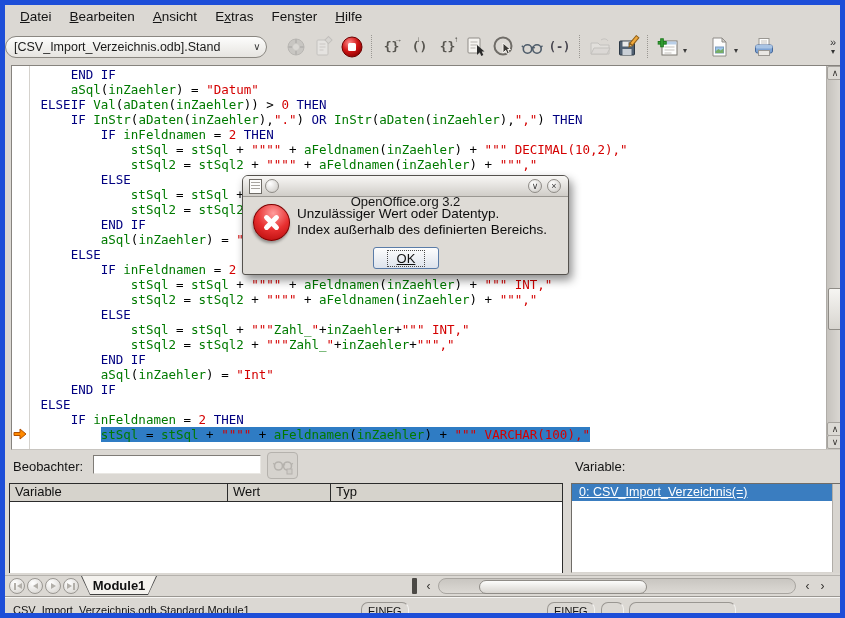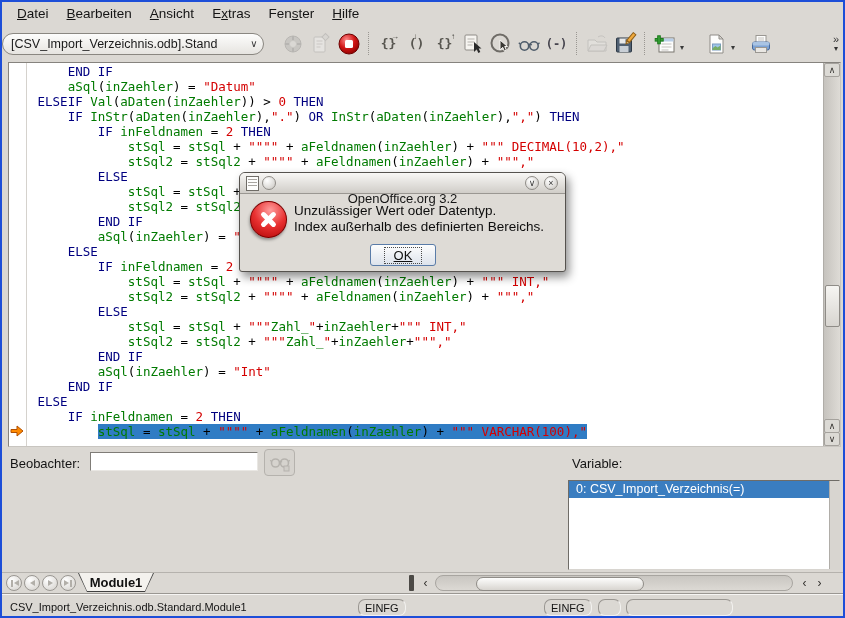--- a/index.html
+++ b/index.html
@@ -1,18 +1,18 @@
 <!DOCTYPE html>
 <html style="--chrome: #dbd8d3; --accent: #3a7dc0; --keyword: #000080; --identifier: #007a00; --literal: #d40000; --selection_text_bg: #2f7cc4; --error_red: #cc0000;"><head>
 <meta charset="utf-8">
 <style>
   html,body{margin:0;padding:0;}
   body{font-family:"Liberation Sans","DejaVu Sans",sans-serif;background:#888;}
   .app{position:relative;width:845px;height:618px;background:var(--chrome,#dbd8d3);
-       overflow:hidden;border:2px solid #1d4ed8;box-sizing:border-box;
+       overflow:hidden;border:5px solid #1d4ed8;box-sizing:border-box;
        font-family:"Liberation Sans","DejaVu Sans",sans-serif;}
   
   .menubar{position:absolute;left:0;top:0;width:100%;height:23px;display:flex;align-items:center;padding-left:6px;box-sizing:border-box;}
   .menu-item{padding:2px 9px;font-size:13.5px;color:#141414;cursor:default;}
   .menu-item u{text-decoration:underline;}
   
   .toolbar{position:absolute;left:0;top:23px;width:100%;height:37px;display:flex;align-items:center;box-sizing:border-box;}
   .combobox{width:262px;height:22px;border:1px solid #8a8781;border-radius:11px;background:linear-gradient(#fdfdfc,#e6e4e0);
             display:flex;align-items:center;box-sizing:border-box;margin-right:16px;}
   .combobox .cbtext{flex:1;padding-left:8px;font-size:12.5px;color:#1a1a1a;white-space:nowrap;overflow:hidden;}
@@ -49,21 +49,21 @@
   .watch-input{position:absolute;left:86px;top:4px;width:168px;height:19px;background:#fff;
                border:1px solid;border-color:#7f7c77 #e9e7e3 #e9e7e3 #7f7c77;box-sizing:border-box;font-size:12.5px;padding:0 4px;}
   .watch-btn{position:absolute;left:260px;top:1px;width:31px;height:27px;border-radius:4px;background:#d6d3ce;
              border:1px solid #b5b2ad;display:flex;align-items:center;justify-content:center;box-sizing:border-box;}
   .watch-table{position:absolute;left:2px;top:32px;width:554px;height:90px;border:1px solid #2b2b2b;box-sizing:border-box;background:#fff;}
   .wt-head{display:flex;height:17px;background:#d6d3cc;border-bottom:1px solid #2b2b2b;font-size:13px;color:#111;}
   .wt-cell{padding:0 0 0 5px;line-height:16px;border-right:1px solid #2b2b2b;box-sizing:border-box;overflow:hidden;}
   .calls-panel{position:absolute;left:564px;top:446px;width:277px;height:123px;}
   .calls-list{position:absolute;left:2px;top:32px;width:272px;height:90px;background:#fff;
               border:1px solid;border-color:#6f6c67 #d8d5d0 #d8d5d0 #6f6c67;box-sizing:border-box;overflow:hidden;}
-  .call-item{height:17px;line-height:17px;font-size:12.5px;padding-left:7px;color:#111;}
+  .call-item{height:17px;line-height:17px;font-size:12.5px;padding-left:7px;color:#111;text-decoration:underline;}
   .call-item.selected{background:var(--accent,#3a7dc0);color:#fff;}
   .calls-vsb{position:absolute;right:0;top:0;bottom:0;width:9px;background:#d8d5d0;border-left:1px solid #b0ada8;}
   
   .tabrow{position:absolute;left:0;top:570px;width:100%;height:21px;border-top:1px solid #b5b2ad;box-sizing:border-box;}
   .navbtn{position:absolute;top:2px;width:16px;height:16px;border-radius:50%;background:radial-gradient(circle at 35% 30%,#ffffff,#d2cfca);
           border:1px solid #9a9792;box-sizing:border-box;display:flex;align-items:center;justify-content:center;}
   .tri{width:0;height:0;border-top:3.5px solid transparent;border-bottom:3.5px solid transparent;}
   .tri.l{border-right:5px solid #b2afa9;}
   .tri.r{border-left:5px solid #b2afa9;}
   .bar{width:2px;height:7px;background:#b2afa9;margin:0 1px;}
@@ -268,20 +268,28 @@
     <span class="panel-label">Beobachter:</span>
     <input class="watch-input" value="" style="">
     <span class="watch-btn">
       <svg width="22" height="20" opacity="0.45">
           <circle cx="6.5" cy="10" r="4" fill="none" stroke="#8f8c87" stroke-width="1.6"></circle>
           <circle cx="15.5" cy="10" r="4" fill="none" stroke="#8f8c87" stroke-width="1.6"></circle>
           <path d="M10.3 9.2c.6-1.2 2-1.2 2.6 0M2.6 8.4L1.2 7.2M19.4 8.4l1.4-1.2" stroke="#8f8c87" stroke-width="1.3" fill="none"></path>
           <rect x="15" y="13" width="5" height="5" fill="#cac7c2" stroke="#8f8c87"></rect>
         </svg>
     </span>
+    <div class="watch-table">
+      <div class="wt-head">
+        <span class="wt-cell" style="width:218px;">Variable</span>
+        <span class="wt-cell" style="width:103px;">Wert</span>
+        <span class="wt-cell" style="flex:1;border-right:none;">Typ</span>
+      </div>
+      <div style="height:71px;background:#fff;"></div>
+    </div>
   </div>
 
   <div class="calls-panel">
     <span class="panel-label">Variable:</span>
     <div class="calls-list">
         <div class="call-item selected">0: CSV_Import_Verzeichnis(=)</div>
       <div class="calls-vsb"></div>
     </div>
   </div>
 

